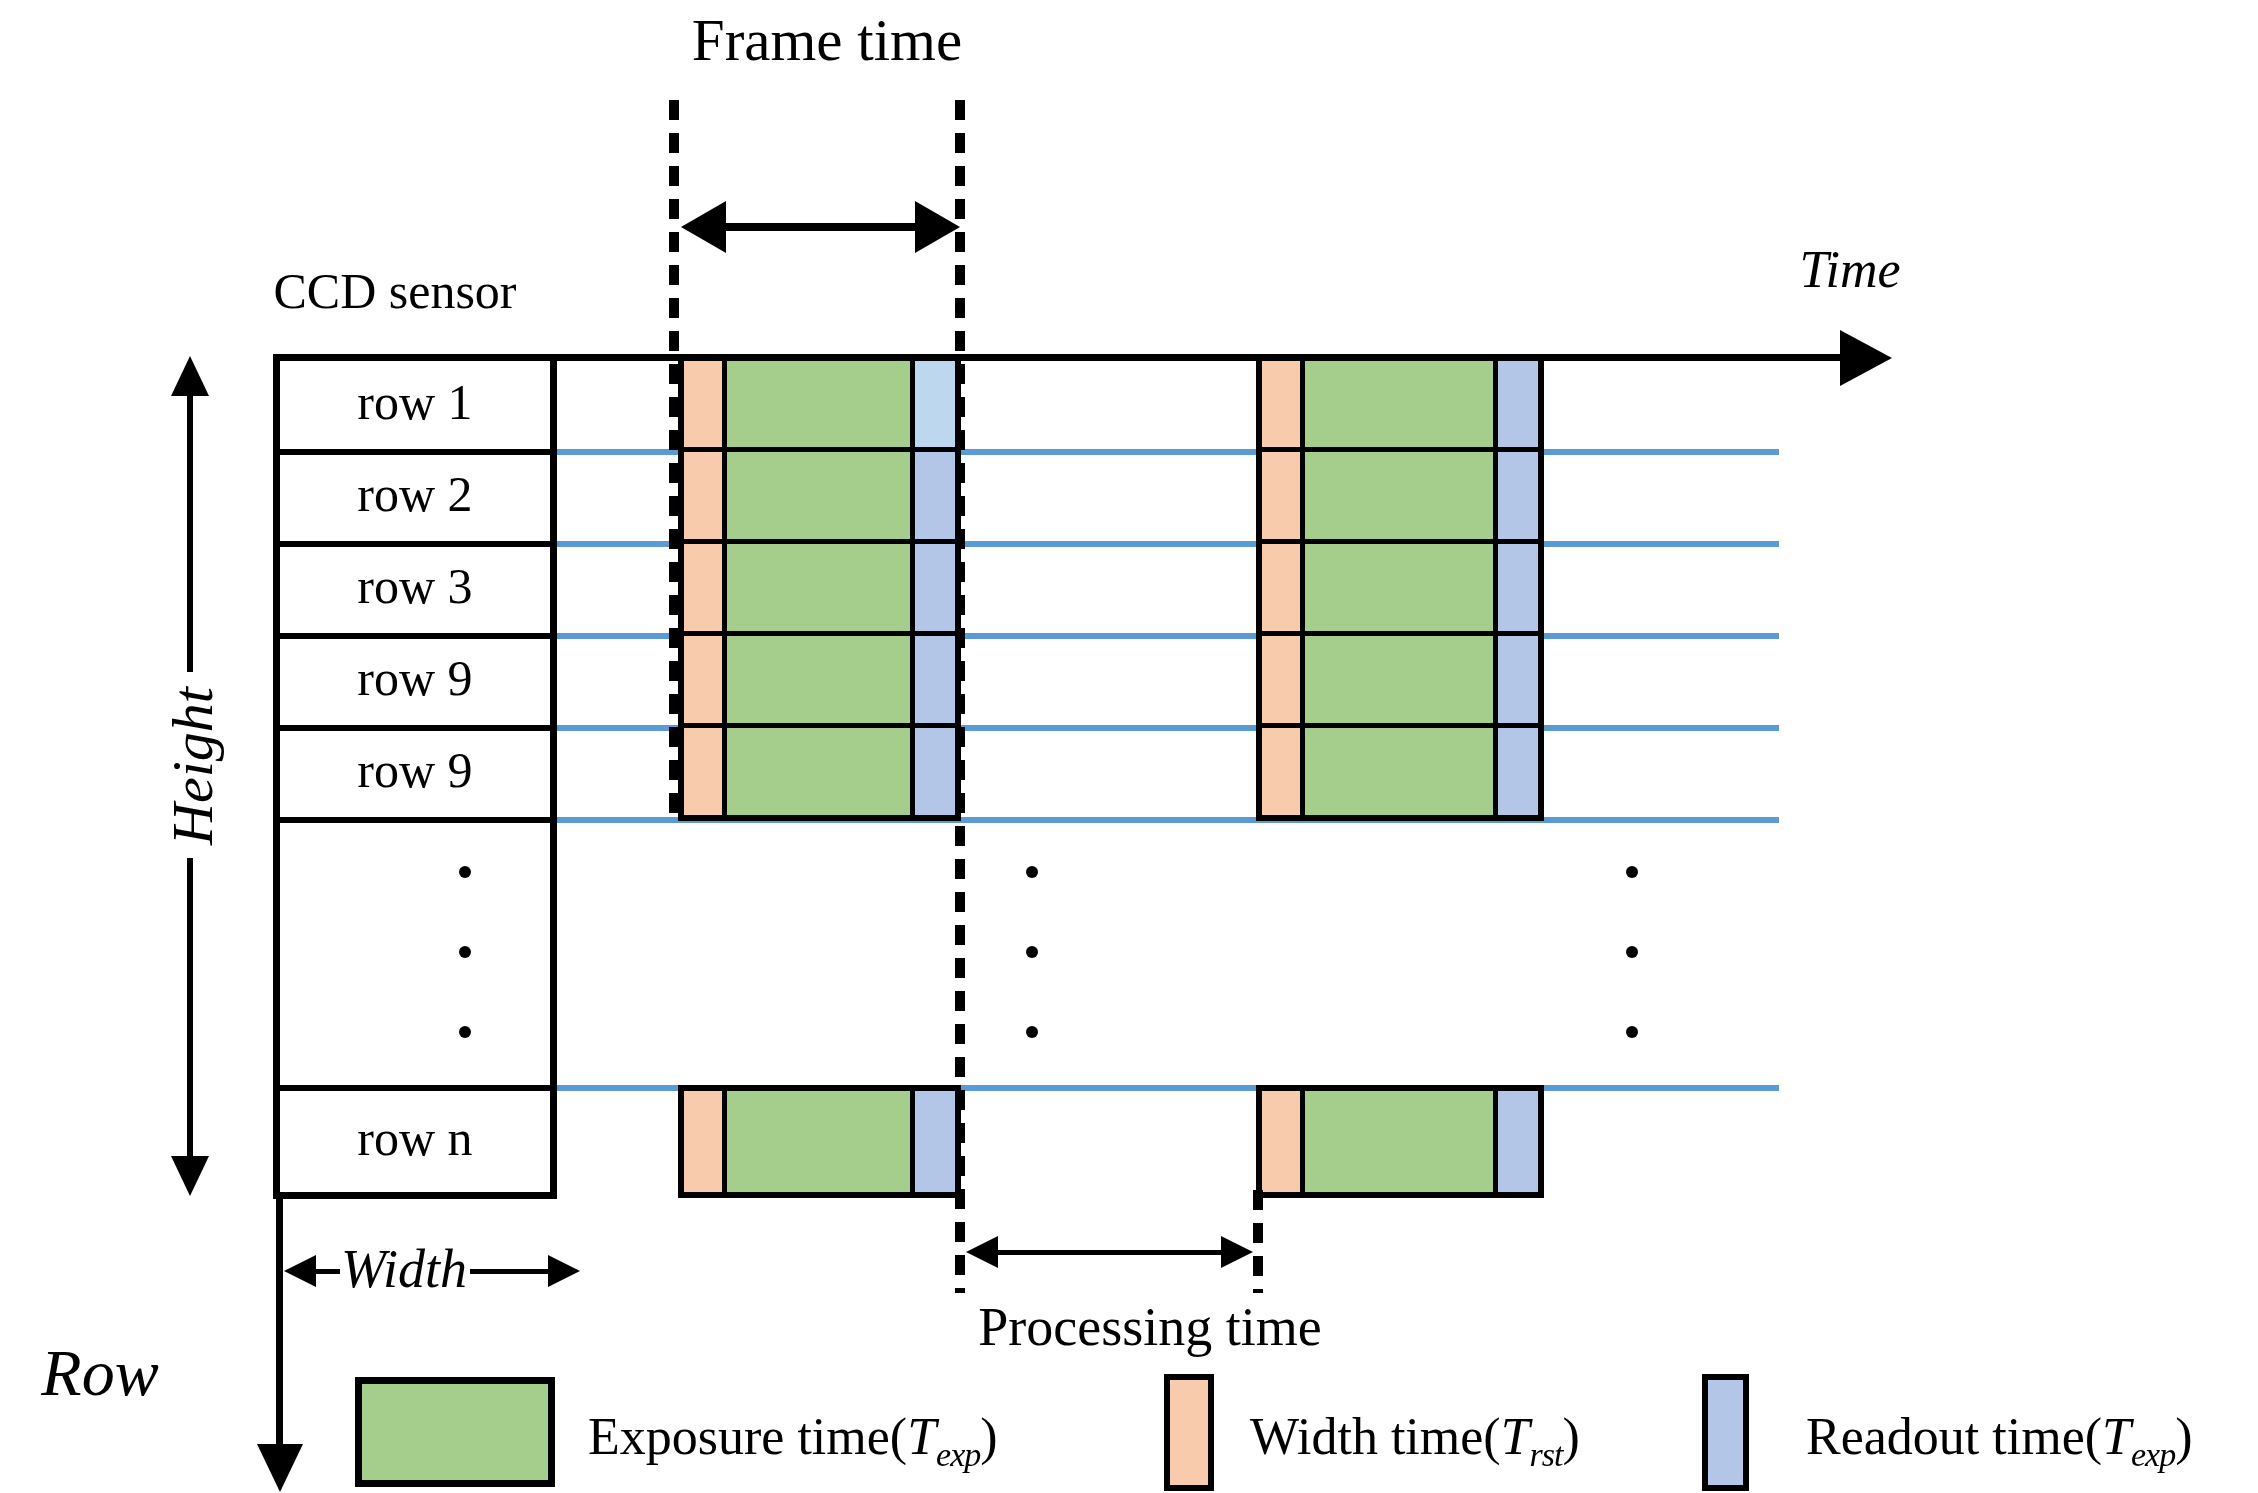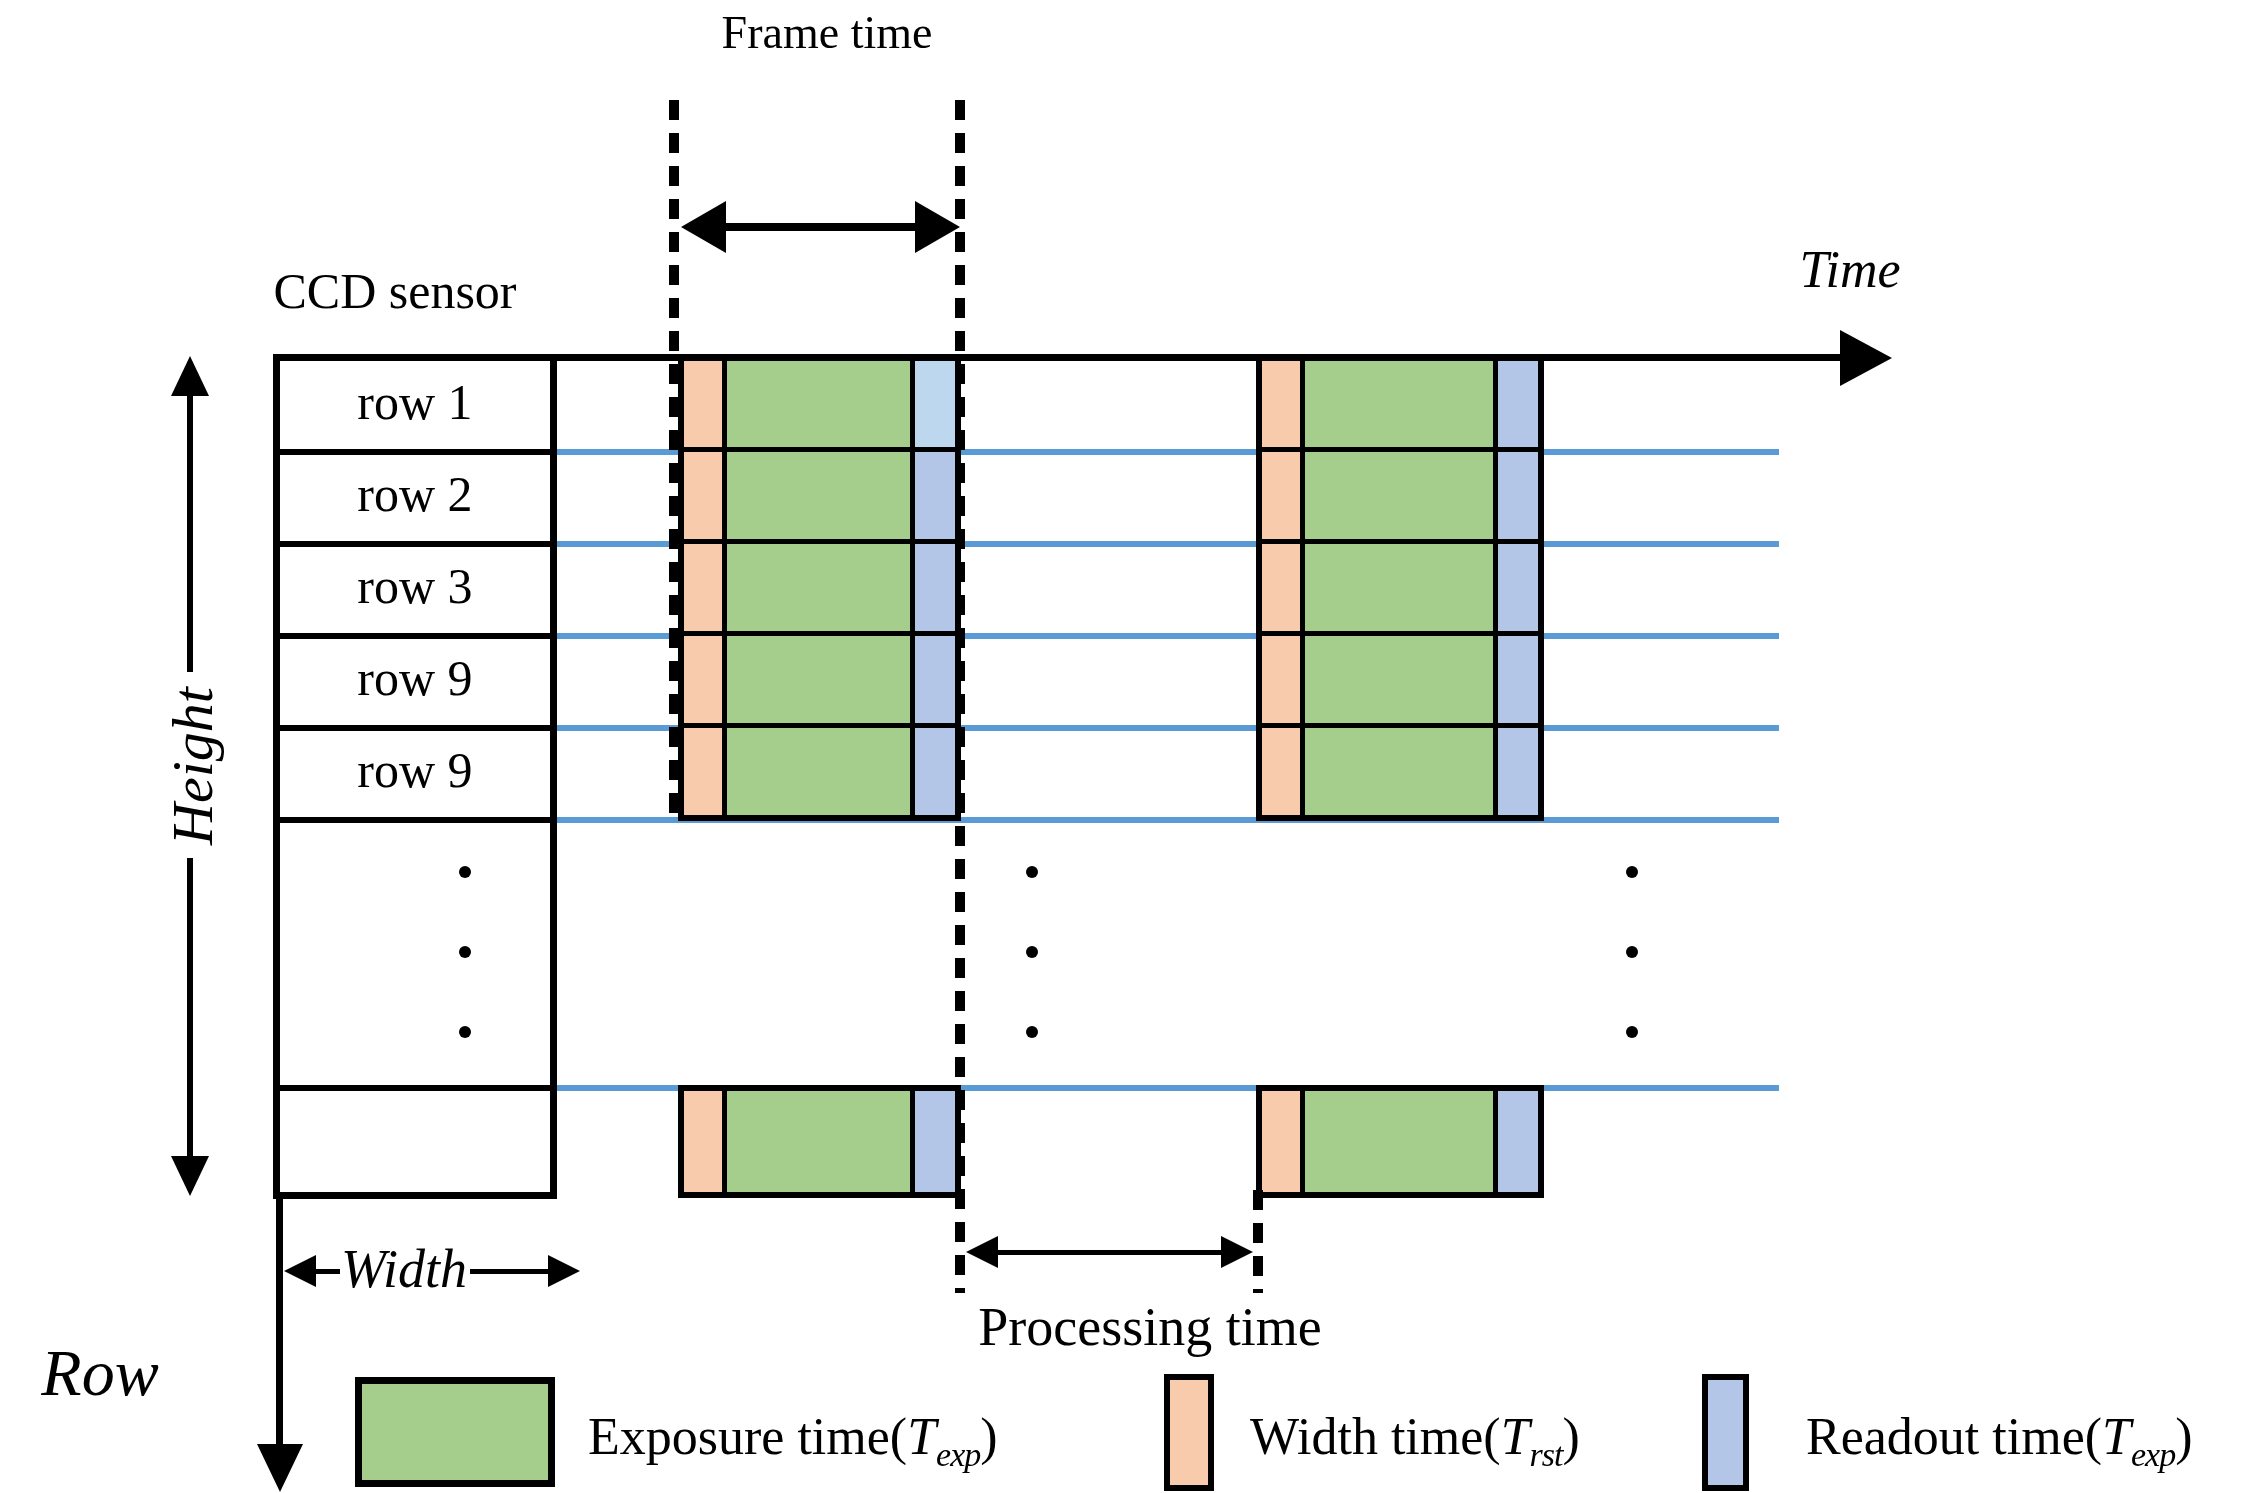--- a/index.html
+++ b/index.html
@@ -51,21 +51,21 @@
   <div class="rowline" style="top:541px"></div>
   <div class="rowline" style="top:633px"></div>
   <div class="rowline" style="top:725px"></div>
   <div class="rowline" style="top:817px"></div>
   <div class="rowline" style="top:1085px"></div>
 
   <div class="blk" style="left:273px;top:354px;width:1570px;height:7px;z-index:5"></div>
   <div class="tri tri-right" style="left:1840px;top:330px;z-index:5"></div>
   <div class="label italic" style="left:1730px;top:240px;width:240px;font-size:52px">Time</div>
 
-  <div class="label" style="left:627px;top:6px;width:400px;font-size:46px">Frame time</div>
+  <div class="label" style="left:627px;top:6px;width:400px;font-size:59px">Frame time</div>
   <div class="vdash" style="left:669px;top:100px;height:720px"></div>
   <div class="vdash" style="left:955px;top:100px;height:1193px"></div>
   <div class="blk" style="left:718px;top:223px;width:225px;height:8px;z-index:5"></div>
   <div class="tri tri-ft-l" style="left:681px;top:201px;z-index:5"></div>
   <div class="tri tri-ft-r" style="left:915px;top:201px;z-index:5"></div>
 
   <div class="label" style="left:245px;top:262px;width:300px;font-size:50px">CCD sensor</div>
   <div class="blk" style="left:273px;top:354px;width:7px;height:845px;z-index:5"></div>
   <div class="blk" style="left:550px;top:354px;width:7px;height:845px;z-index:5"></div>
   <div class="blk" style="left:273px;top:1192px;width:284px;height:7px;z-index:5"></div>
@@ -74,20 +74,21 @@
   <div class="blk" style="left:276px;top:633px;width:276px;height:6px;z-index:5"></div>
   <div class="blk" style="left:276px;top:725px;width:276px;height:6px;z-index:5"></div>
   <div class="blk" style="left:276px;top:817px;width:276px;height:6px;z-index:5"></div>
   <div class="blk" style="left:273px;top:1085px;width:284px;height:6px;z-index:5"></div>
 
   <div class="label" style="left:290px;top:373px;width:250px;font-size:50px;z-index:6">row 1</div>
   <div class="label" style="left:290px;top:465px;width:250px;font-size:50px;z-index:6">row 2</div>
   <div class="label" style="left:290px;top:557px;width:250px;font-size:50px;z-index:6">row 3</div>
   <div class="label" style="left:290px;top:649px;width:250px;font-size:50px;z-index:6">row 9</div>
   <div class="label" style="left:290px;top:741px;width:250px;font-size:50px;z-index:6">row 9</div>
+  <div class="label" style="left:290px;top:1109px;width:250px;font-size:50px;z-index:6">row n</div>
 
   <div class="bars five" style="left:678px;top:354px;width:283px;height:467px">
     <div class="cell r"></div>
       <div class="cell e"></div>
       <div class="cell o light"></div>
     <div class="cell r"></div>
       <div class="cell e"></div>
       <div class="cell o"></div>
     <div class="cell r"></div>
       <div class="cell e"></div>

